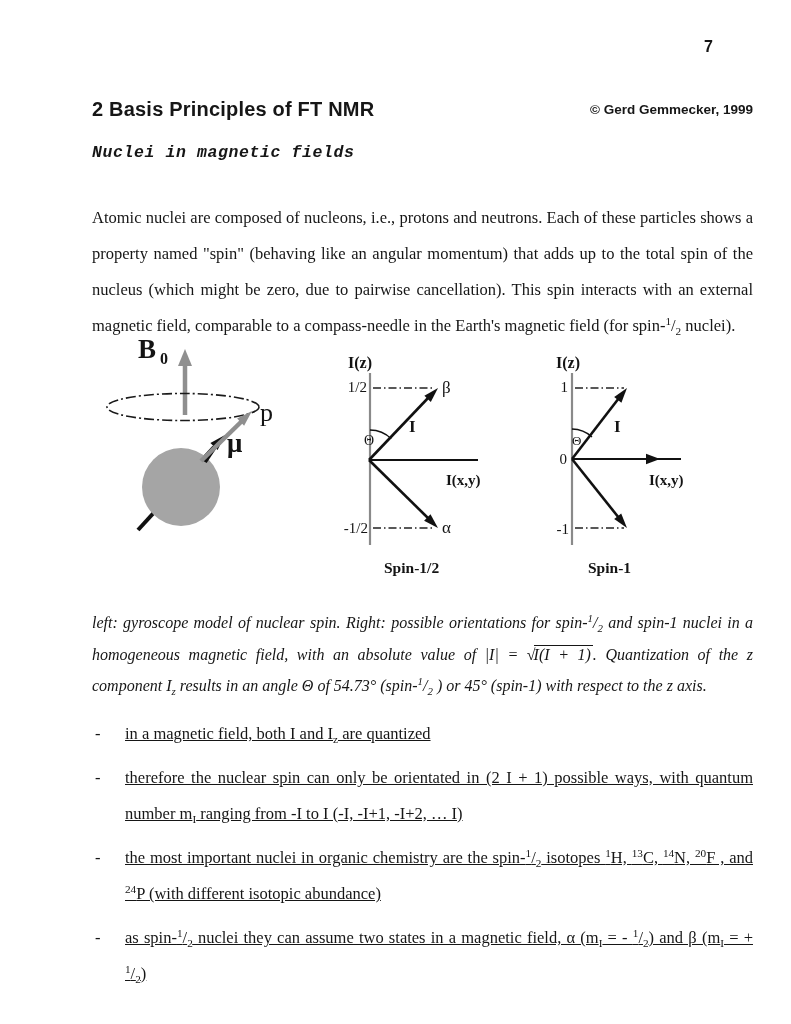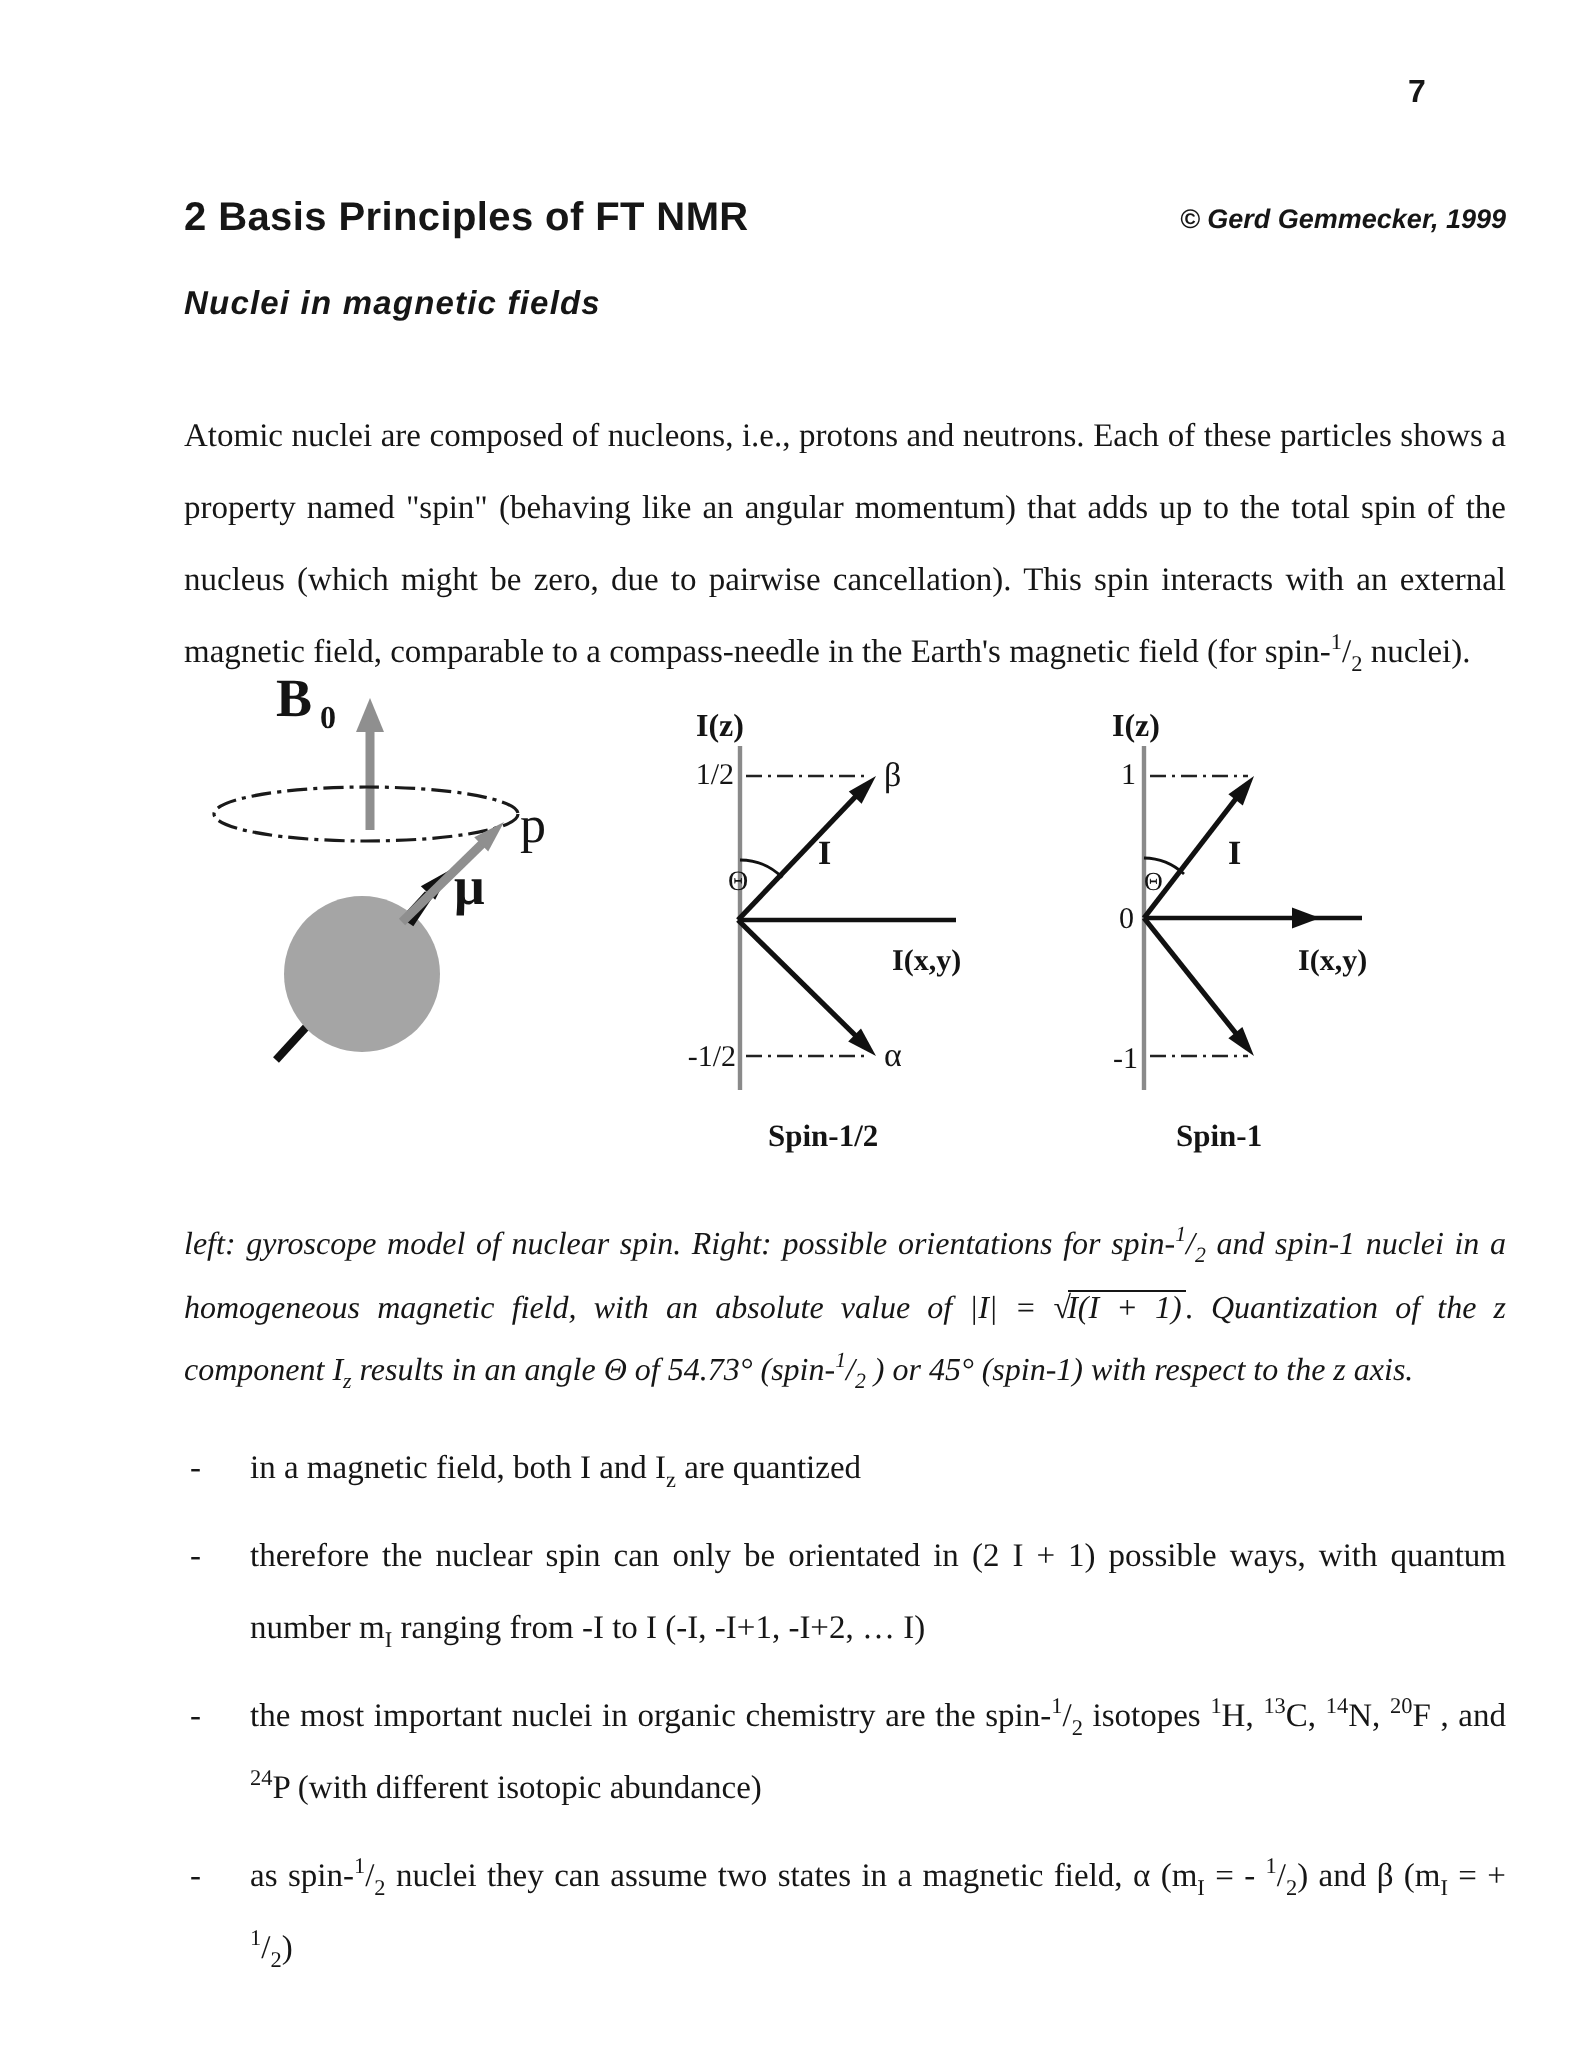--- a/index.html
+++ b/index.html
@@ -12,41 +12,41 @@
     position:absolute; top:38px; left:704px;
     font-family:"Liberation Sans", sans-serif; font-weight:700; font-size:16px;
   }
   .header { position:absolute; top:98px; left:92px; width:661px; height:26px; }
   .title {
     font-family:"Liberation Sans", sans-serif; font-weight:700; font-size:20px;
     letter-spacing:.2px;
   }
   .copyright {
     position:absolute; right:0; top:4px;
-    font-family:"Liberation Sans", sans-serif; font-weight:600; font-size:13.5px;font-style:italic;
+    font-family:"Liberation Sans", sans-serif; font-weight:600; font-size:13.5px;
   }
   .subtitle {
     position:absolute; top:143px; left:92px;
-    font-family:Liberation Sans, sans-serif; font-weight:700; font-style:italic;
+    font-family:Liberation Mono, monospace; font-weight:700; font-style:italic;
     font-size:16.5px; letter-spacing:.6px;
   }
   .intro {
     position:absolute; top:183px; left:92px; width:661px;
     font-size:16.5px; line-height:36px; text-align:justify;
   }
   .figure-area { position:absolute; top:0; left:0; width:791px; height:600px; }
   .svg-abs { position:absolute; }
   svg text { font-family:"Liberation Serif", serif; fill:#141414; }
   .fig-caption {
     position:absolute; top:591px; left:92px; width:661px;
     font-style:italic; font-size:16px; line-height:31.5px; text-align:justify;
   }
   .bullets {
     position:absolute; top:716px; left:92px; width:661px;
-    font-size:16.5px; line-height:36px;
+    font-size:16.5px; line-height:36px;text-decoration:underline;
   }
   .bullets .item { position:relative; padding-left:33px; text-align:justify; margin-bottom:8px; }
   .bullets .item::before { content:"-"; position:absolute; left:3px; top:0; }
   sup { font-size:68%; vertical-align:super; line-height:0; }
   sub { font-size:68%; vertical-align:sub; line-height:0; }
   .ov { border-top:1.4px solid currentColor; padding-right:2px; margin-left:-2px; }
 </style>
 </head>
 <body>
 

